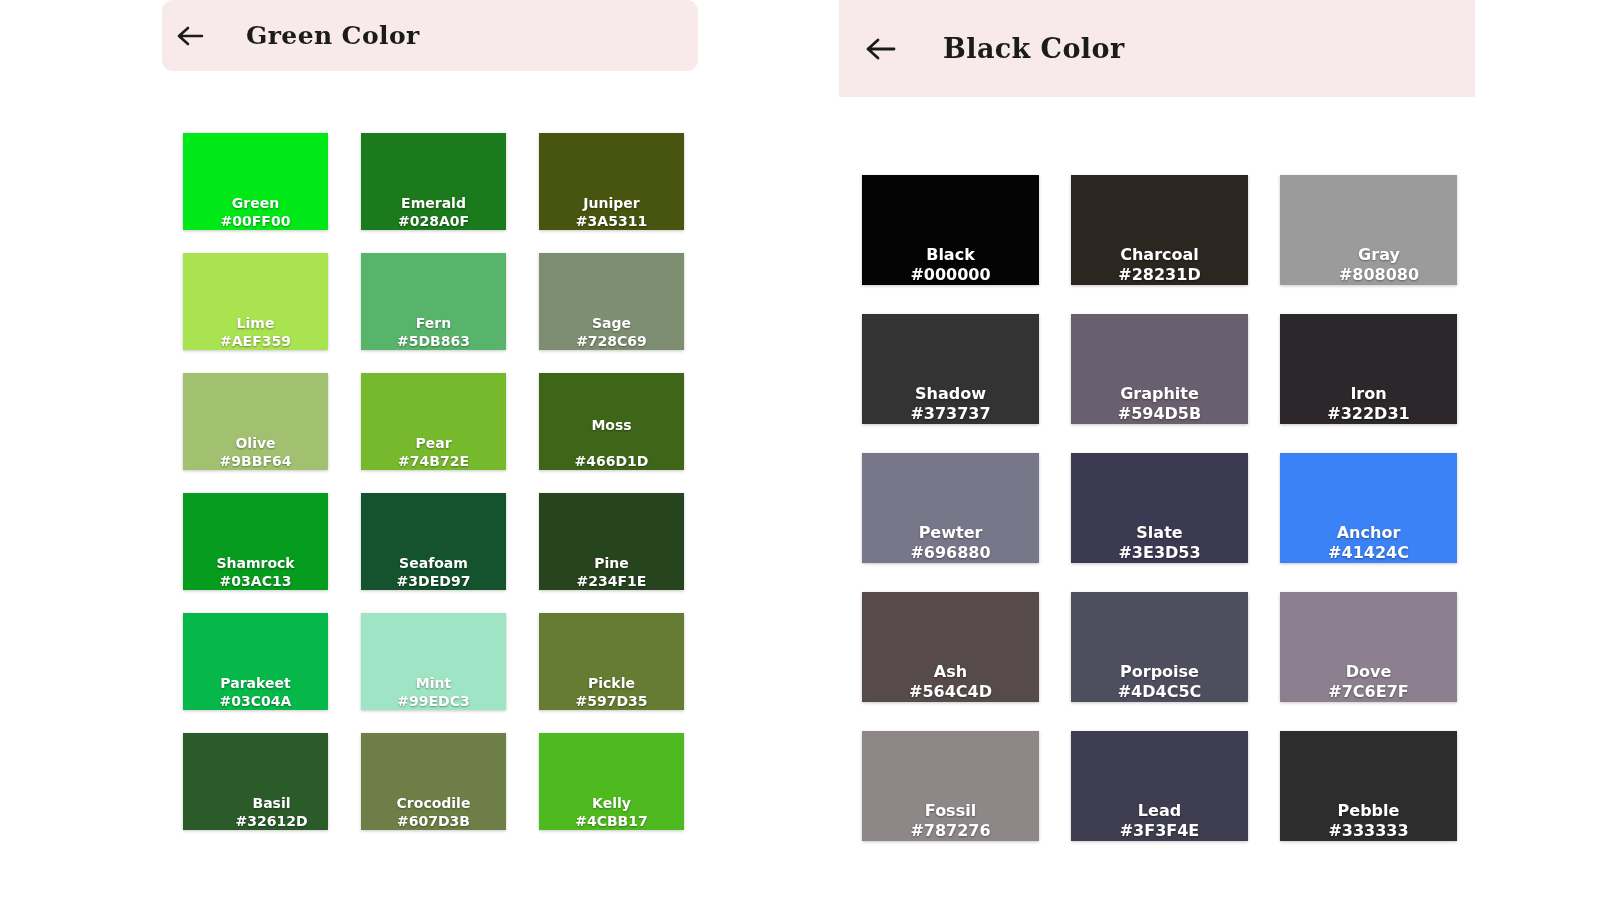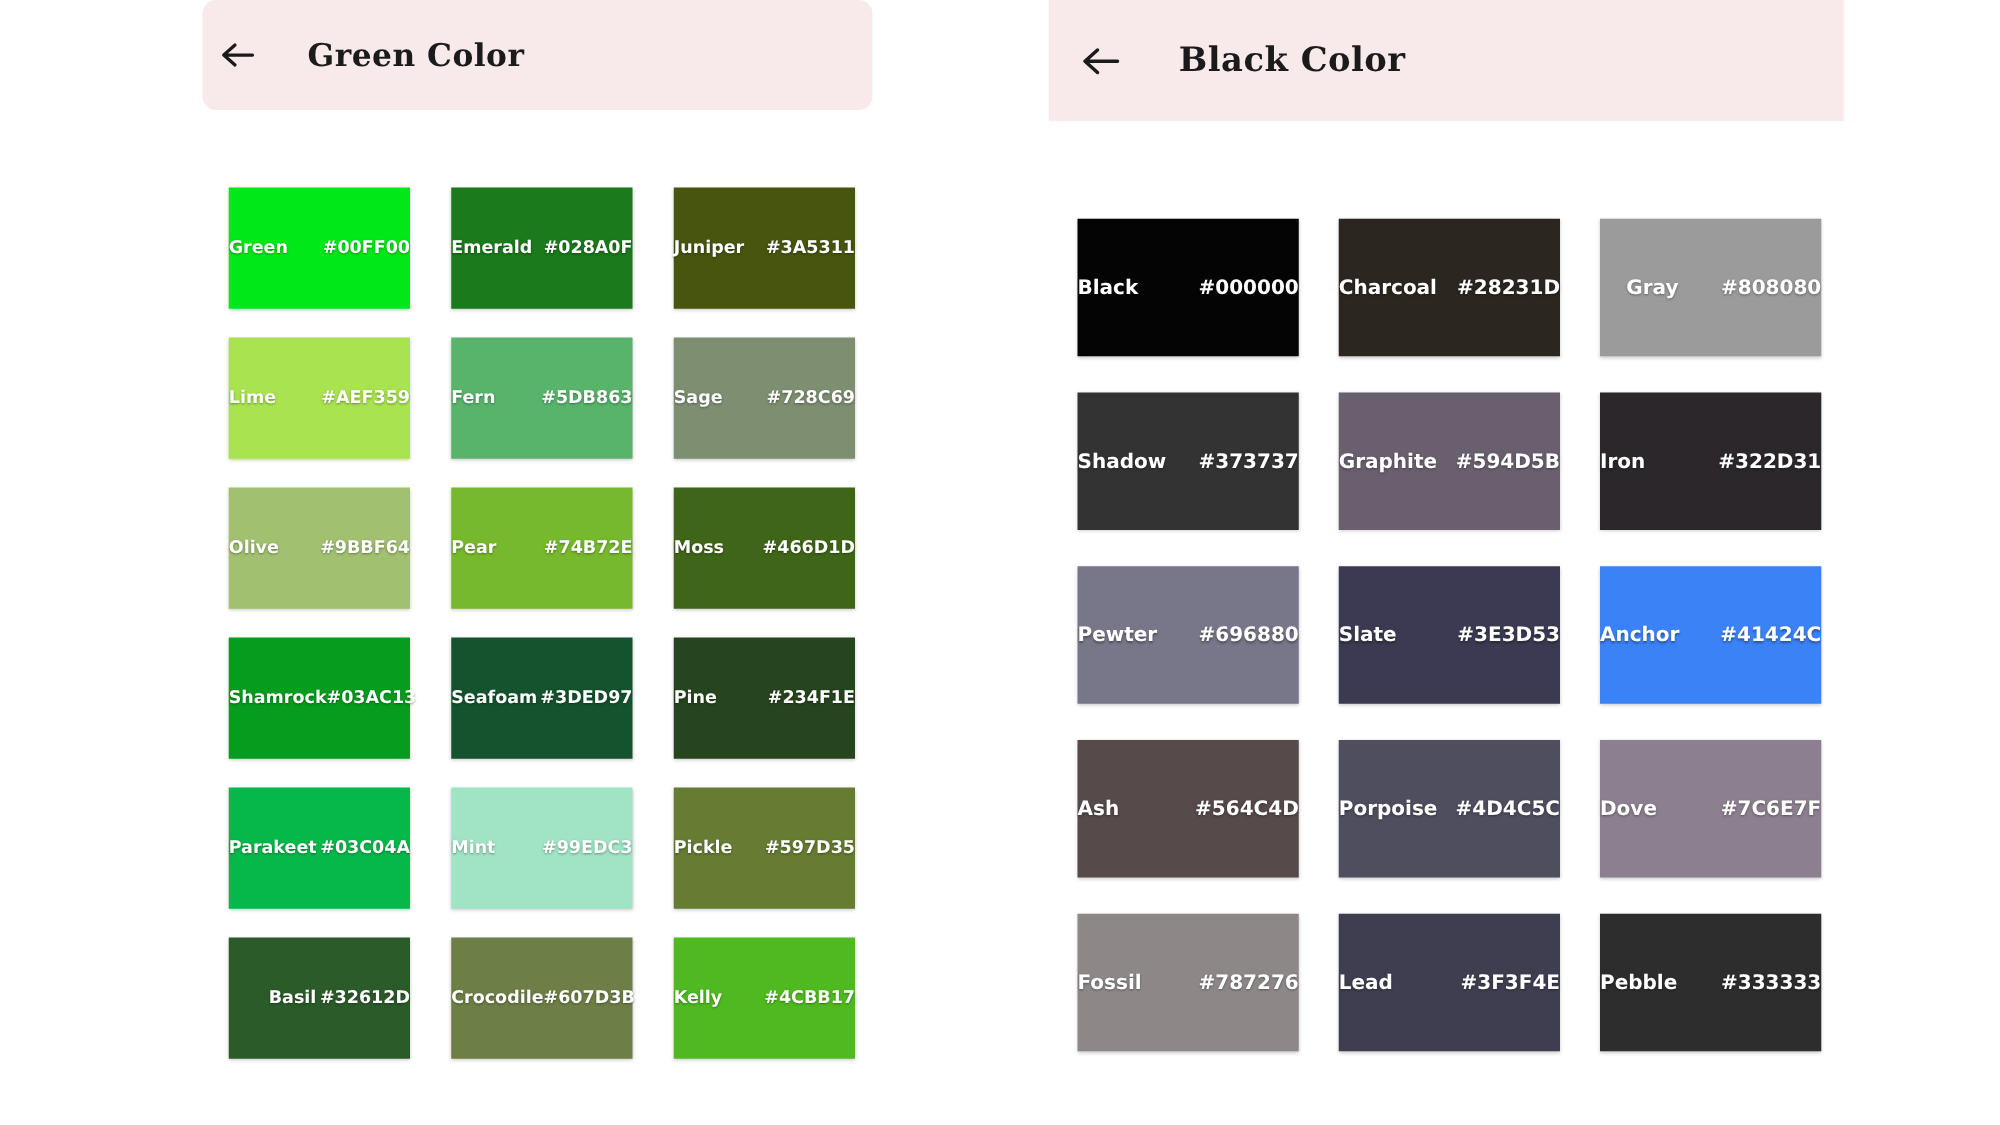--- a/index.html
+++ b/index.html
@@ -39,21 +39,21 @@
   }
 
   
   .appbar {
     display: flex;
     align-items: center;
     background: #f8eaea;
     width: 100%;
   }
 
-  .panel-green .appbar { height: 88px; padding-left: 12px; border-radius: 11px; }
+  .panel-green .appbar { height: 71px; padding-left: 12px; border-radius: 11px; }
   .panel-black .appbar { height: 97px; padding-left: 26px; }
 
   .back-icon {
     display: inline-flex;
     align-items: center;
     justify-content: center;
     width: 34px;
     height: 34px;
     flex: 0 0 auto;
     cursor: pointer;
@@ -85,23 +85,23 @@
 
   .panel-black .grid {
     margin-left: 23px;
     margin-top: 78px;
     column-gap: 32px;
     row-gap: 29px;
   }
 
   .swatch {
     display: flex;
-    flex-direction: row;
+    flex-direction: column;
     align-items: center;
-    justify-content: space-between;
+    justify-content: flex-end;
     text-align: center;
     color: #ffffff;
     cursor: pointer;
     box-shadow: 0 1px 3px rgba(0,0,0,0.22);
   }
 
   .panel-green .swatch { width: 145px; height: 97px; }
   .panel-black .swatch { width: 177px; height: 110px; }
 
   .swatch-name {
@@ -161,21 +161,21 @@
           <span class="swatch-hex">#728C69</span>
         </div>
         <div class="swatch" style="background: rgb(161, 193, 112);">
           <span class="swatch-name">Olive</span>
           <span class="swatch-hex">#9BBF64</span>
         </div>
         <div class="swatch" style="background: rgb(119, 185, 45);">
           <span class="swatch-name">Pear</span>
           <span class="swatch-hex">#74B72E</span>
         </div>
-        <div class="swatch" style="background: rgb(63, 102, 24);">
+        <div class="swatch" style="background: rgb(63, 102, 24); gap: 18px;">
           <span class="swatch-name">Moss</span>
           <span class="swatch-hex">#466D1D</span>
         </div>
         <div class="swatch" style="background: rgb(6, 156, 30);">
           <span class="swatch-name">Shamrock</span>
           <span class="swatch-hex">#03AC13</span>
         </div>
         <div class="swatch" style="background: #14532d;">
           <span class="swatch-name">Seafoam</span>
           <span class="swatch-hex">#3DED97</span>

